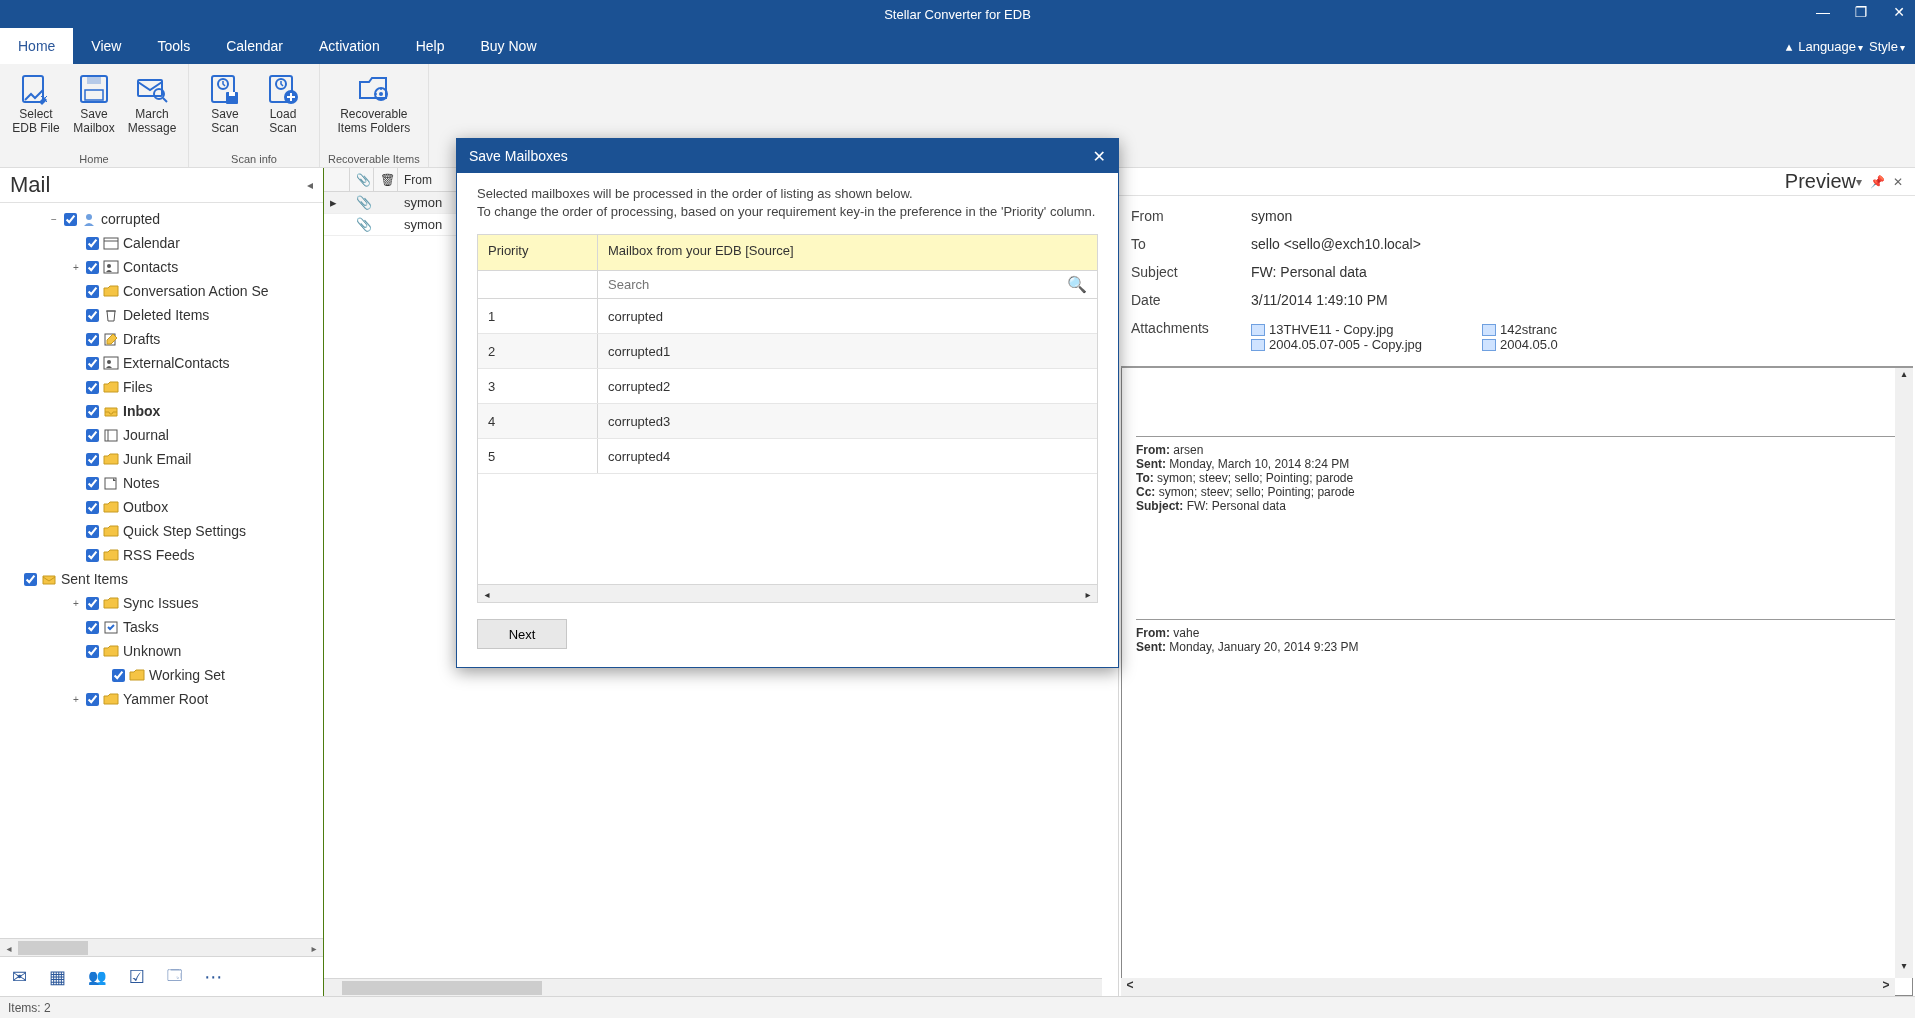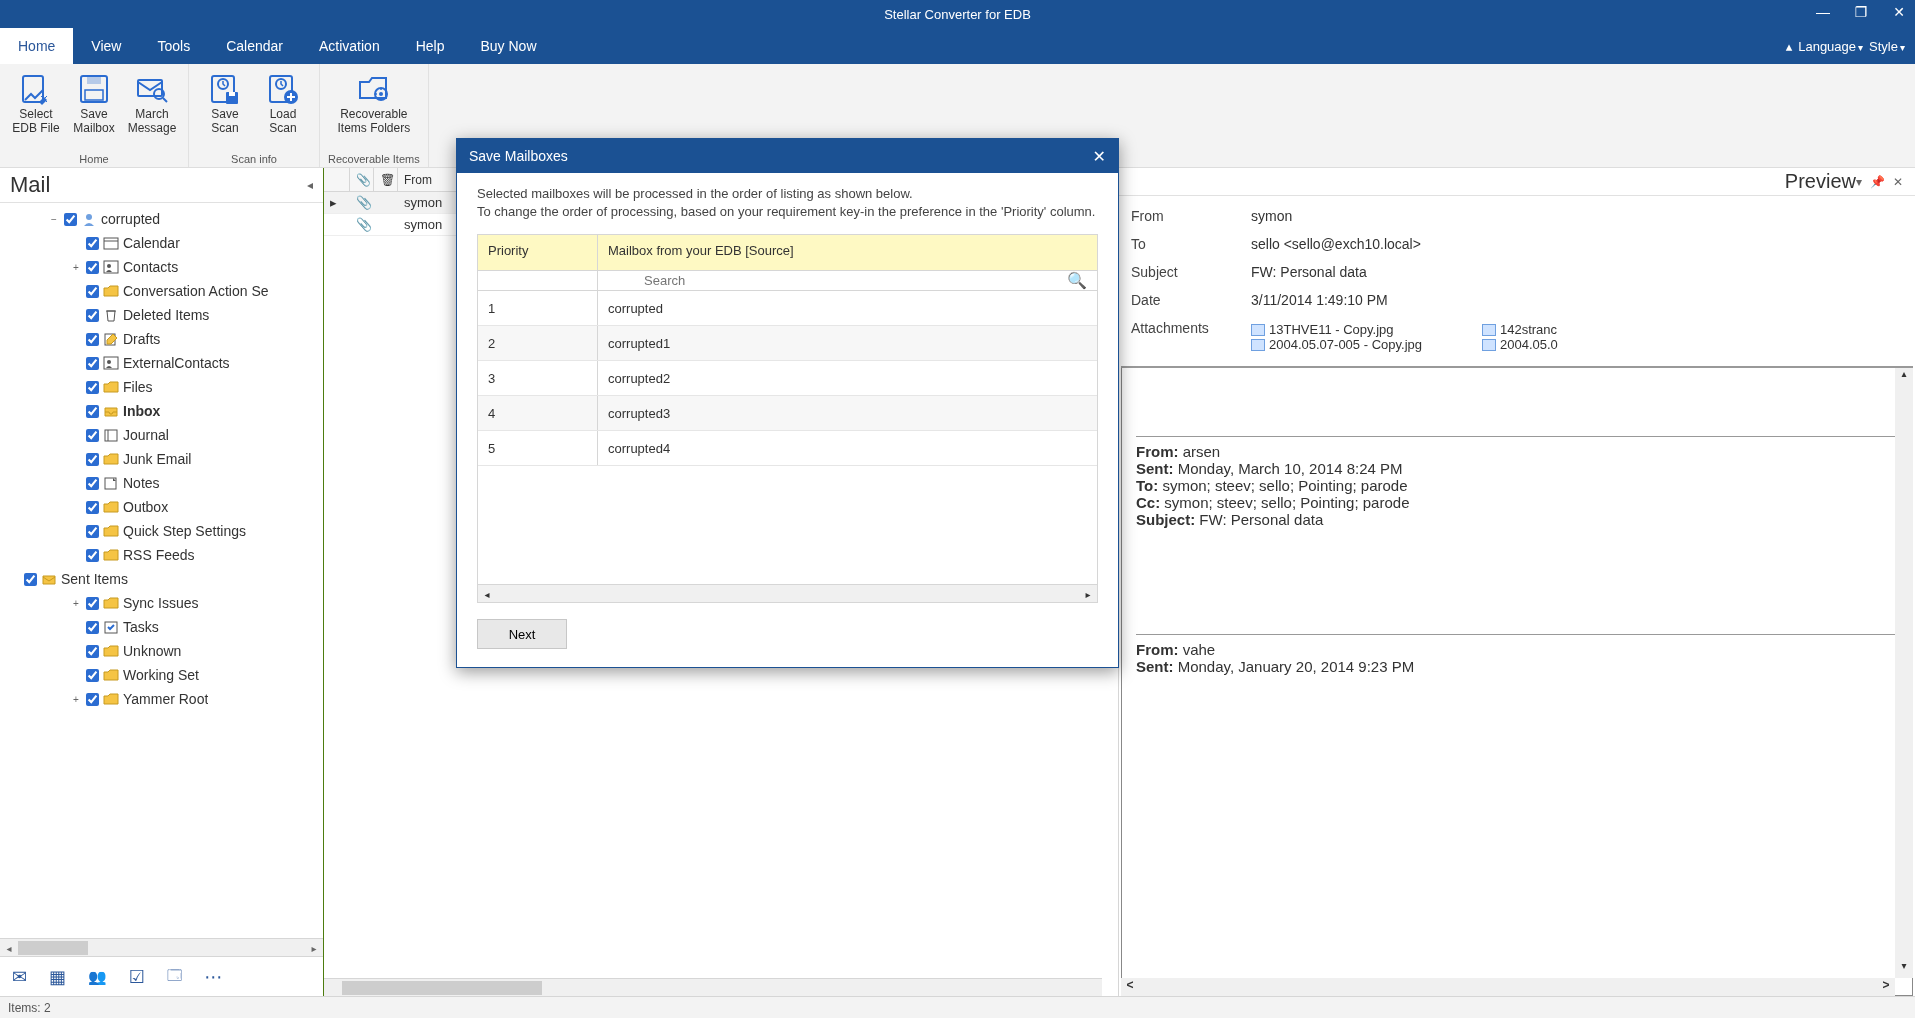--- a/index.html
+++ b/index.html
@@ -61,21 +61,21 @@
 .preview-header { font-size: 20px; padding: 2px 12px; display:flex; align-items:center; justify-content:flex-end; border-bottom:1px solid #e1e1e1;}
 .preview-header .tools { display:flex; gap:8px; font-size:12px; color:#666;}
 .preview-meta { padding: 6px 12px; font-size:14px; }
 .preview-meta .row { display:flex; padding:6px 0; }
 .preview-meta .row .k { width: 120px; color:#444; }
 .preview-meta .row .v { flex:1; }
 .attach-list { display:flex; gap:60px; flex-wrap:wrap; font-size:13px; padding:2px 0;}
 .attach-item { display:flex; align-items:center; gap:4px; }
 .attach-ico { width:14px; height:12px; background:#cfe3ff; border:1px solid #6fa0e0; display:inline-block;}
 .preview-body { flex:1; margin: 0 2px; border-top: 2px solid #999; background:#fff; position:relative; overflow:hidden; }
-.preview-body .content { padding: 8px 14px; font-size:15px; border:1px solid #888; border-top:none; height:100%; overflow:hidden;}
+.preview-body .content { padding: 8px 14px; font-size:12px; border:1px solid #888; border-top:none; height:100%; overflow:hidden;}
 .preview-body hr { margin: 6px 0; border:none; border-top:1px solid #999;}
 .preview-body .vscroll { position:absolute; right:0; top:0; bottom:18px; width:18px; background:#f0f0f0;}
 .preview-body .vscroll .up{position:absolute;top:0;width:18px;height:18px;text-align:center;font-size:10px;}
 .preview-body .vscroll .dn{position:absolute;bottom:0;width:18px;height:18px;text-align:center;font-size:10px;}
 .preview-body .hscroll2 { position:absolute; left:0; right:18px; bottom:0; height:18px; background:#f0f0f0;}
 .preview-body .hscroll2 .l{position:absolute;left:0;width:18px;height:18px;text-align:center;font-size:12px;font-weight:bold;}
 .preview-body .hscroll2 .r{position:absolute;right:0;width:18px;height:18px;text-align:center;font-size:12px;font-weight:bold;}
 
 
 .statusbar { position:absolute; bottom:0; left:0; right:0; height:22px; background:#f3f3f3; border-top:1px solid #d6d6d6; display:flex; align-items:center; padding:0 8px; font-size:12px; color:#555;}
@@ -84,21 +84,21 @@
 .dialog-overlay { position:absolute; top:168px; left:0; right:0; bottom:22px; pointer-events:none;margin-left:36px; }
 .dialog { position:absolute; left:420px; top:-30px; width:663px; height:530px; background:#fff; border:1px solid #1b5193; box-shadow: 0 4px 16px rgba(0,0,0,0.4); pointer-events:auto; display:flex; flex-direction:column; }
 .dialog-title { height: 34px; background:#1b5193; color:#fff; display:flex; align-items:center; justify-content:space-between; padding:0 12px; font-size:14px; }
 .dialog-close { cursor:pointer; font-size:16px; }
 .dialog-body { flex:1; padding: 12px 20px; display:flex; flex-direction:column; }
 .dialog-text { font-size: 13px; color:#444; margin-bottom: 14px; line-height:1.35; }
 .dialog-table { border:1px solid #d6d6d6; flex:1; display:flex; flex-direction:column; }
 .dt-head { display:flex; height:36px; background:#fef9c3; border-bottom:1px solid #d6d6d6; }
 .dt-head .c1 { width:120px; padding:8px 10px; border-right:1px solid #d6d6d6; }
 .dt-head .c2 { flex:1; padding:8px 10px; }
-.dt-search { display:flex; height:20px; border-bottom:1px solid #d6d6d6;gap:36px; }
+.dt-search { display:flex; height:28px; border-bottom:1px solid #d6d6d6; }
 .dt-search .c1 { width:120px; border-right:1px solid #d6d6d6; }
 .dt-search .c2 { flex:1; display:flex; align-items:center; padding:0 10px; gap:8px; }
 .dt-search input { flex:1; border:none; outline:none; font-size:13px; color:#444; }
 .dt-search .mag { color:#2b6cd1; font-size:16px; }
 .dt-row { display:flex; height:35px; border-bottom:1px solid #e6e6e6; align-items:center; }
 .dt-row .c1 { width:120px; padding:0 10px; border-right:1px solid #d6d6d6; height:100%; display:flex; align-items:center;}
 .dt-row .c2 { flex:1; padding:0 10px; }
 .dt-row.alt { background:#f7f7f7; }
 .dt-hscroll { height:18px; background:#f0f0f0; border-top:1px solid #d6d6d6; position:relative;}
 .dt-hscroll .arr{position:absolute; top:0; width:18px; height:18px; display:flex; align-items:center; justify-content:center; font-size:10px;}
@@ -436,21 +436,21 @@
         <div class="tree-node" style="padding-left:70px">
           <span class="exp"></span>
           <input type="checkbox" checked="" style="">
           <span class="folder-icon">
             <svg width="16" height="14">
               <path d="M1 4 v8 h14 v-10 h-8 l-2 2 z" class="fld-yellow"></path>
             </svg>
           </span>
           <span class="node-label" style="">Unknown</span>
         </div>
-        <div class="tree-node" style="padding-left:70px">
+        <div class="tree-node" style="padding-left:96px">
           <span class="exp"></span>
           <input type="checkbox" checked="" style="">
           <span class="folder-icon">
             <svg width="16" height="14">
               <path d="M1 4 v8 h14 v-10 h-8 l-2 2 z" class="fld-yellow"></path>
             </svg>
           </span>
           <span class="node-label" style="">Working Set</span>
         </div>
         <div class="tree-node" style="padding-left:70px">

